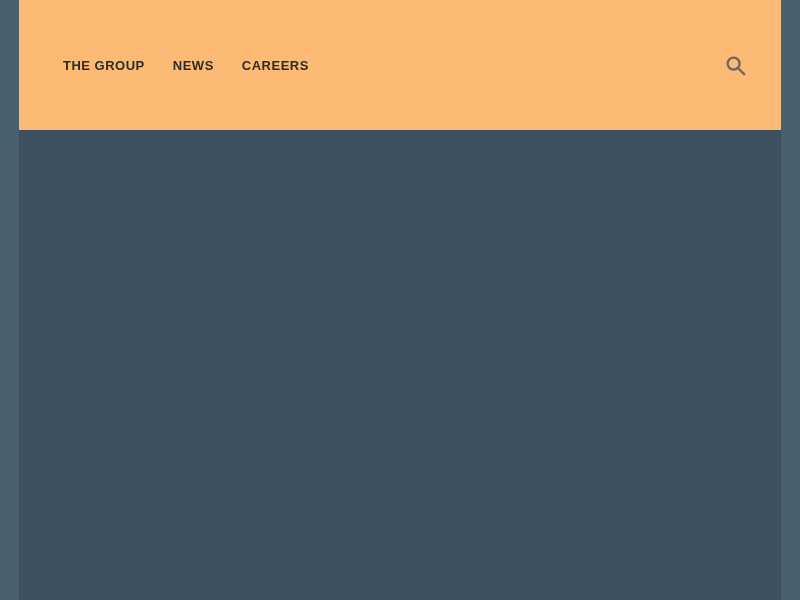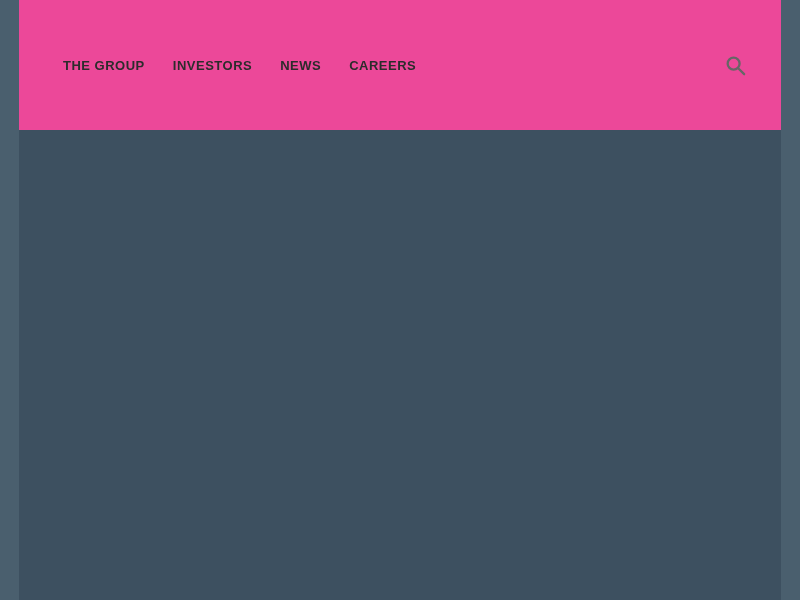--- a/index.html
+++ b/index.html
@@ -27,21 +27,21 @@
 
     .page-wrapper {
       width: 762px;
       height: 600px;
       background-color: #3d5060;
       position: relative;
     }
 
     .navbar {
       width: 100%;
-      background-color: #ec4899;
+      background-color: #fdba74;
       height: 130px;
       display: flex;
       align-items: center;
       justify-content: space-between;
       padding: 8px 30px;
     }
 
     .nav-links {
       display: flex;
       align-items: center;
@@ -91,23 +91,20 @@
 <body>
 
 <div class="outer-bg">
   <div class="page-wrapper">
     <nav class="navbar">
       <ul class="nav-links">
         <li>
           <a href="#">THE GROUP</a>
         </li>
         <li>
-          <a href="#">INVESTORS</a>
-        </li>
-        <li>
           <a href="#">NEWS</a>
         </li>
         <li>
           <a href="#">CAREERS</a>
         </li>
       </ul>
       <button class="search-icon-btn" aria-label="Search">
         <svg class="search-icon-svg" viewBox="0 0 24 24" xmlns="http://www.w3.org/2000/svg">
           <circle cx="10.5" cy="10.5" r="6.5" stroke="#666" stroke-width="2.5" fill="none"></circle>
           <line x1="15.5" y1="15.5" x2="22" y2="22" stroke="#666" stroke-width="2.5" stroke-linecap="round"></line>

